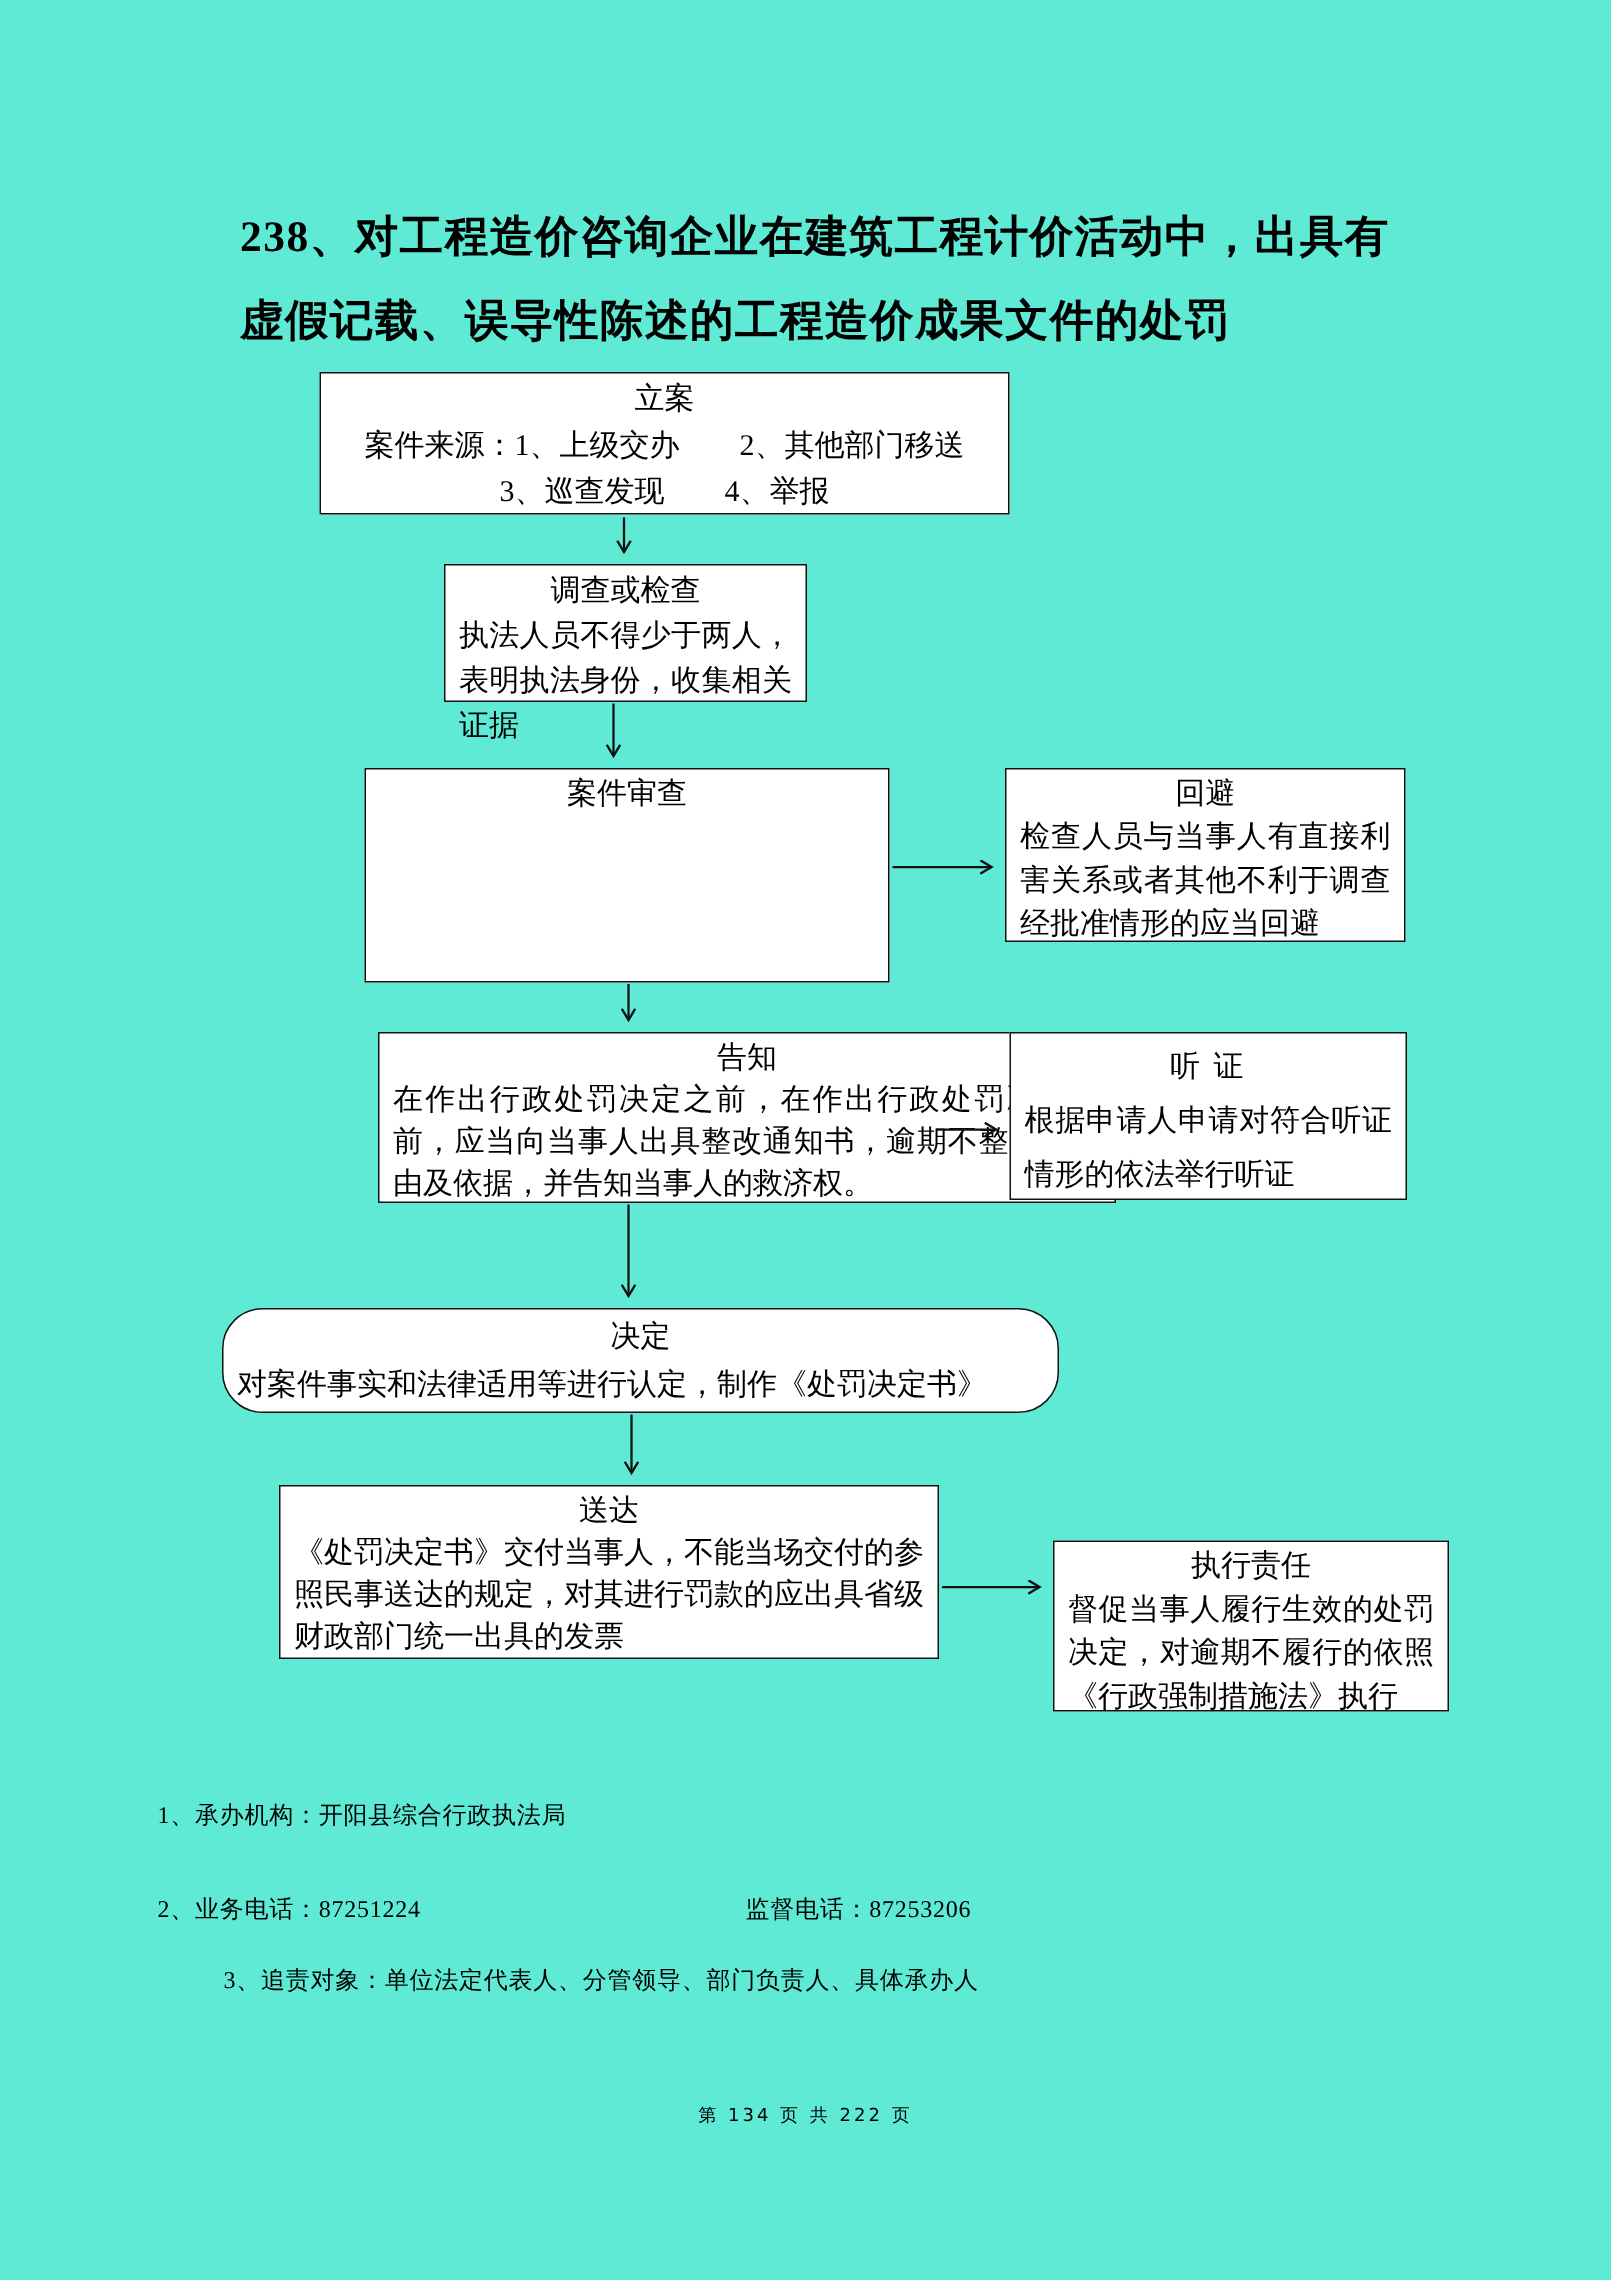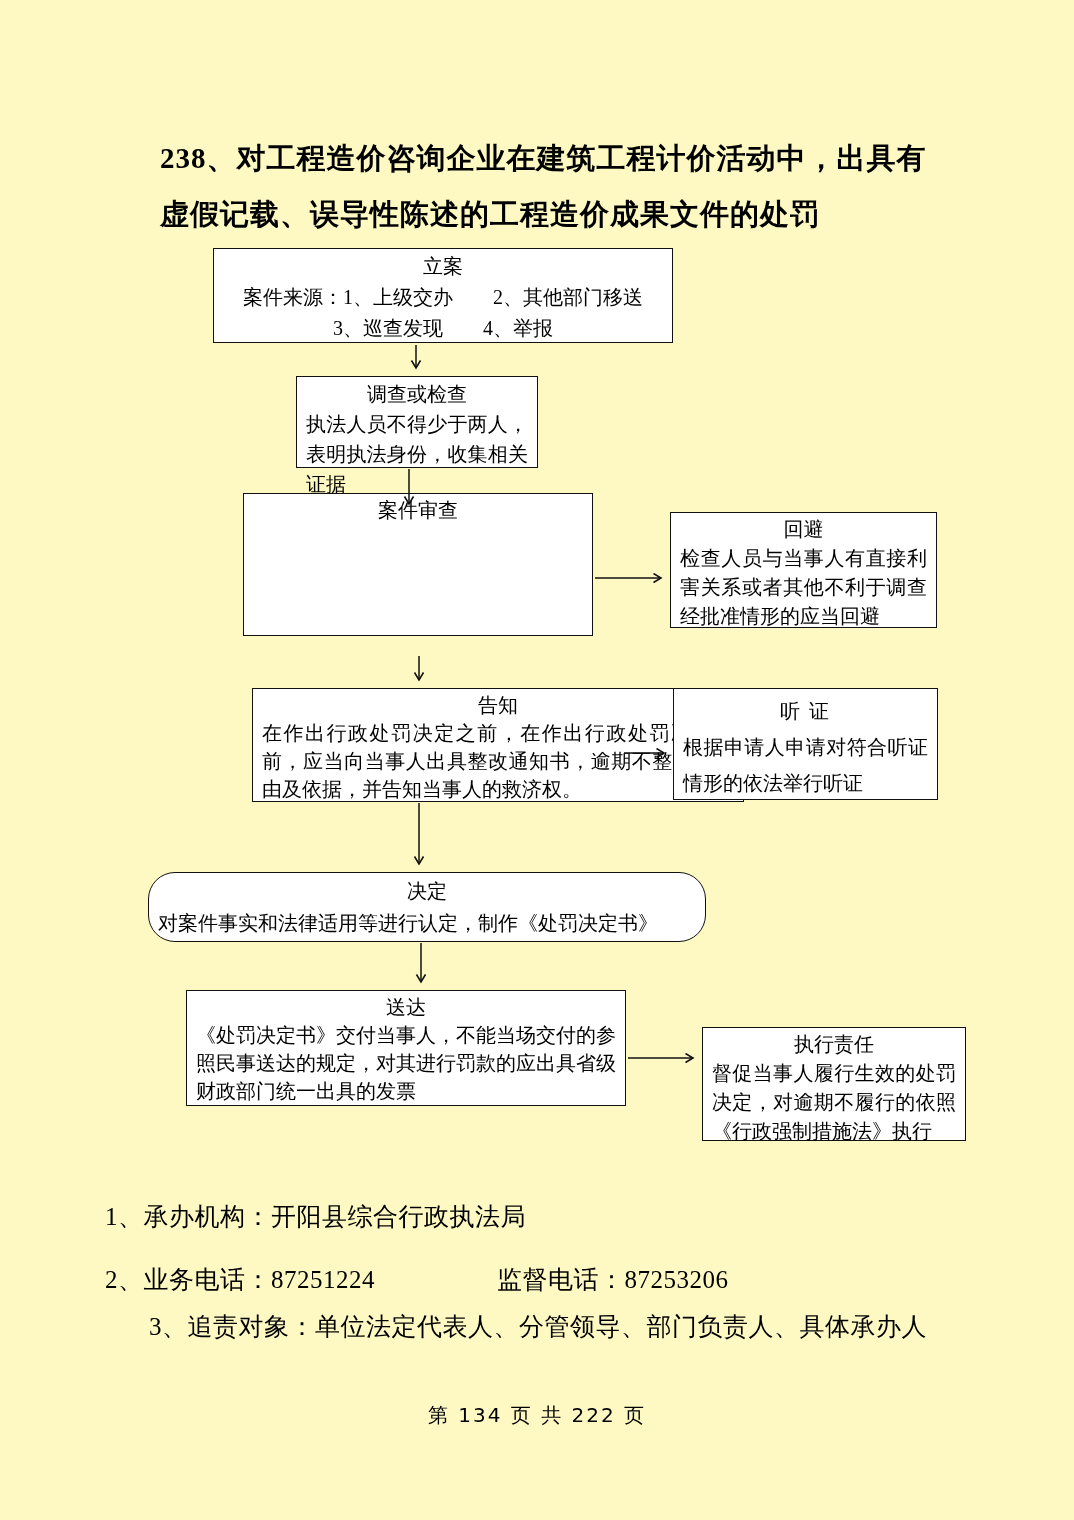--- a/index.html
+++ b/index.html
@@ -1,20 +1,20 @@
 <!DOCTYPE html>
 <html><head>
 <meta charset="utf-8">
 <style>
   html, body { margin: 0; padding: 0; background: #ffffff; }
   .page {
     position: relative;
     width: 1074px;
     height: 1520px;
-    background: #fef9c3;
+    background: #5eead4;
     color: #000;
     font-family: "Liberation Serif", "DejaVu Serif", serif;
     overflow: hidden;
   }
   .title {
     position: absolute;
     left: 160px;
     top: 130px;
     width: 820px;
     font-size: 29px;
@@ -35,51 +35,51 @@
     padding-top: 2px;
   }
   .fbox .b {
     padding: 0 9px;
     text-align: justify;
   }
   .fbox .line-left { text-align: center; padding: 0 6px; }
   .fbox .line-center { text-align: center; }
   .fbox-lian    { left: 213px; top: 248px; width: 460px; height: 95px;  line-height: 31px; }
   .fbox-diaocha { left: 296px; top: 376px; width: 242px; height: 92px;  line-height: 30px; }
-  .fbox-anjian  { left: 243px; top: 493px; width: 350px; height: 143px; }
+  .fbox-anjian  { left: 243px; top: 512px; width: 350px; height: 143px; }
   .fbox-huibi   { left: 670px; top: 512px; width: 267px; height: 116px; }
   .fbox-gaozhi  { left: 215px; top: 688px; width: 492px; height: 114px; line-height: 28px; margin-left: 37px; }
   .fbox-ting    { left: 673px; top: 688px; width: 265px; height: 112px; line-height: 36px; }
   .fbox-ting .t { padding-top: 4px; letter-spacing: 2px; }
   .fbox-jueding { left: 148px; top: 872px; width: 558px; height: 70px;  line-height: 32px; border-radius: 27px; }
   .fbox-songda  { left: 186px; top: 990px; width: 440px; height: 116px; line-height: 28px; }
   .fbox-zhixing { left: 702px; top: 1027px; width: 264px; height: 114px; }
   .arrows {
     position: absolute;
     left: 0; top: 0;
     pointer-events: none;
   }
   .arrows line { stroke: #111; stroke-width: 1.5; }
   .note {
     position: absolute;
     left: 105px;
-    font-size: 25px;
+    font-size: 16px;
     letter-spacing: 0.5px;
     white-space: nowrap;
   }
   .note-1 { top: 1200px; }
   .note-2 { top: 1263px; width: 820px; }
   .note-3 { top: 1310px; margin-left: 44px; }
   .note-right { position: absolute; left: 392px; top: 0; }
   .footer {
     position: absolute;
     left: 0; top: 1402px;
     width: 100%;
     text-align: center;
-    font-size: 20px;
+    font-size: 12px;
     letter-spacing: 2px;
     font-family: "DejaVu Sans", "Liberation Sans", sans-serif;
   }
 </style>
 </head>
 <body>
 
 <div class="page">
 
   <div class="title">

